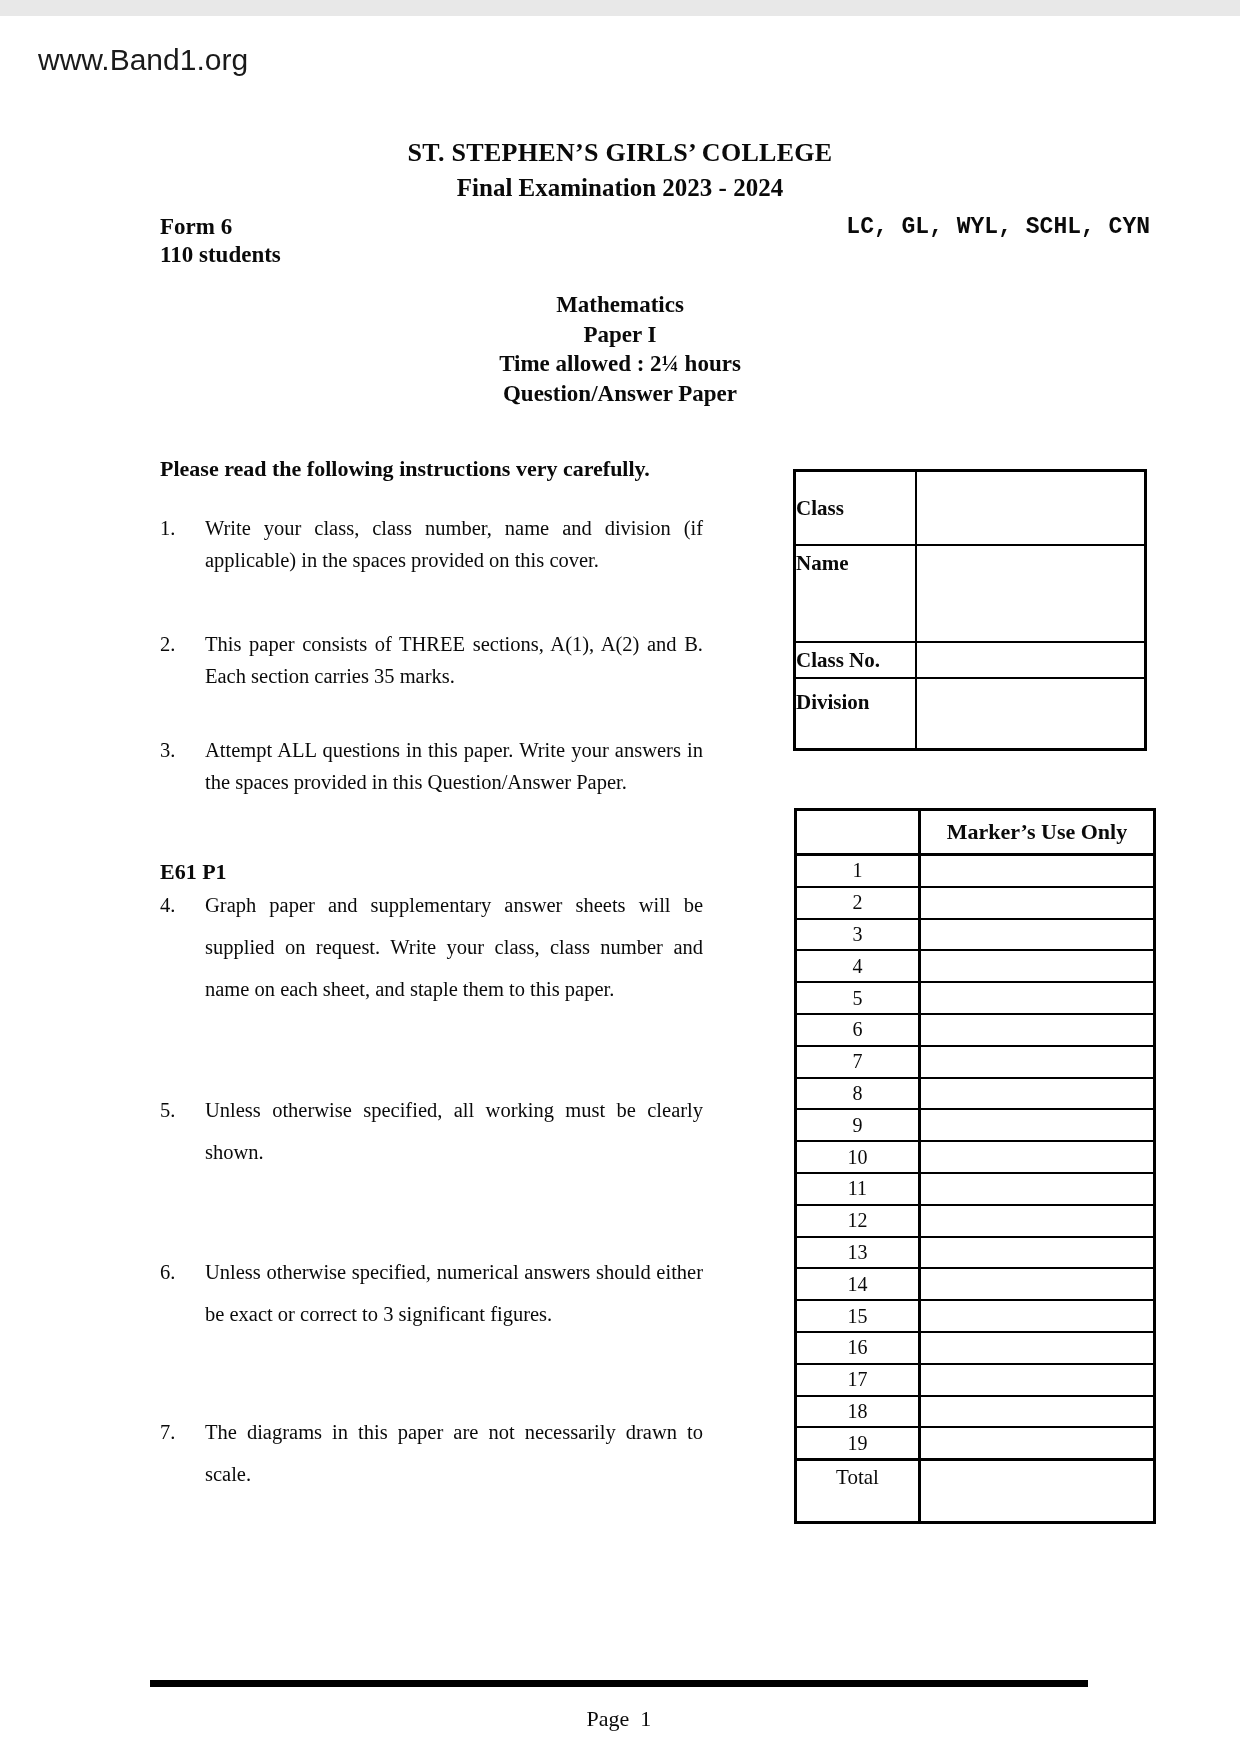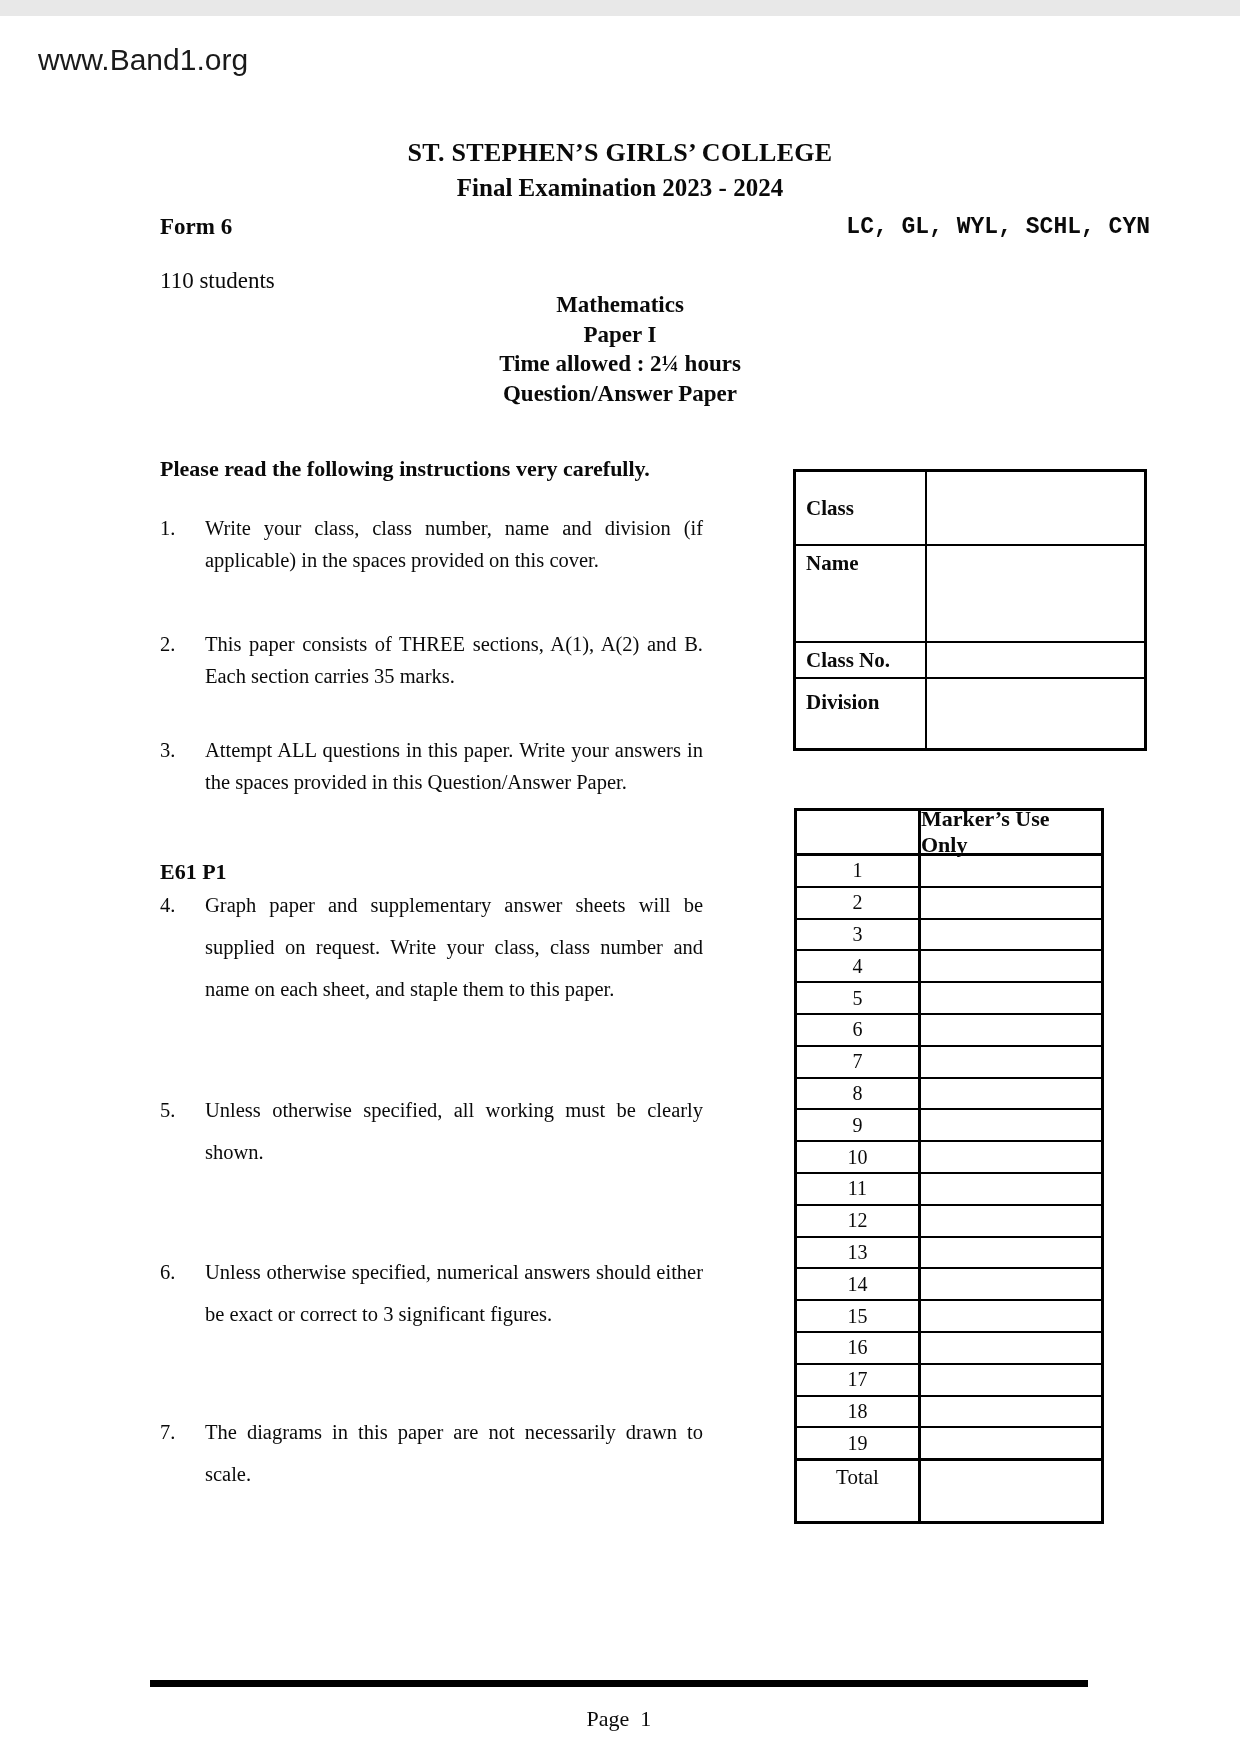--- a/index.html
+++ b/index.html
@@ -19,21 +19,21 @@
     left:38px;top:26px;
     font-family:"Liberation Sans","DejaVu Sans",sans-serif;
     font-size:30px;line-height:36px;color:#1a1a1a;
   }
   
   .center-line{left:0;width:1240px;text-align:center;font-weight:bold;}
   .school{top:122px;font-size:26px;line-height:30px;letter-spacing:0.3px;}
   .exam{top:157px;font-size:25px;line-height:30px;}
   .form-label{left:160px;top:197px;font-size:23px;line-height:28px;font-weight:bold;}
   .class-groups{right:90px;top:197px;font-size:23px;line-height:28px;font-weight:bold;font-family:Liberation Mono, monospace;}
-  .students{left:160px;top:251px;font-size:23px;line-height:28px;font-weight:normal;}
+  .students{left:160px;top:225px;font-size:23px;line-height:28px;font-weight:bold;}
   .subject-block{left:0;top:274px;width:1240px;text-align:center;
     font-size:23px;line-height:29.5px;font-weight:bold;}
   
   .instr-heading{left:160px;top:439px;font-size:22px;line-height:28px;font-weight:bold;}
   .instr-heading .u{}
   .item{left:160px;width:543px;display:flex;}
   .item .num{width:45px;flex:0 0 45px;}
   .item .txt{flex:1;text-align:justify;}
   .tight{font-size:20.5px;line-height:32px;}
   .loose{font-size:20.5px;line-height:42px;}
@@ -41,34 +41,34 @@
   
   .student-table{
     left:793px;top:453px;width:354px;
     border:3px solid #000;box-sizing:border-box;
   }
   .s-row{display:flex;}
   .s-row + .s-row{border-top:2px solid #000;}
   .s-label{
     width:119px;flex:0 0 119px;border-right:2px solid #000;
     font-weight:bold;font-size:21px;line-height:25px;
-    padding-left:10px;box-sizing:content-box;
+    box-sizing:content-box;
     display:flex;flex-direction:column;
   }
   .s-value{flex:1;}
   .s-center{justify-content:center;}
   .s-top4{padding-top:5px;}
   .s-top10{padding-top:11px;}
   .h-class{height:72px;}
   .h-classno{height:34px;}
   .h-name{height:95px;}
   .h-division{height:69px;}
   
   .marker-table{
-    left:794px;top:792px;width:310px;
+    left:794px;top:792px;width:362px;
     border:3px solid #000;box-sizing:border-box;
   }
   .m-header{display:flex;height:42px;border-bottom:3px solid #000;}
   .m-header .m-cell-r{
     display:flex;align-items:center;justify-content:center;
     font-weight:bold;font-size:22px;
   }
   .m-cell-l{width:121px;flex:0 0 121px;border-right:3px solid #000;
     display:flex;align-items:center;justify-content:center;}
   .m-cell-r{flex:1;}

